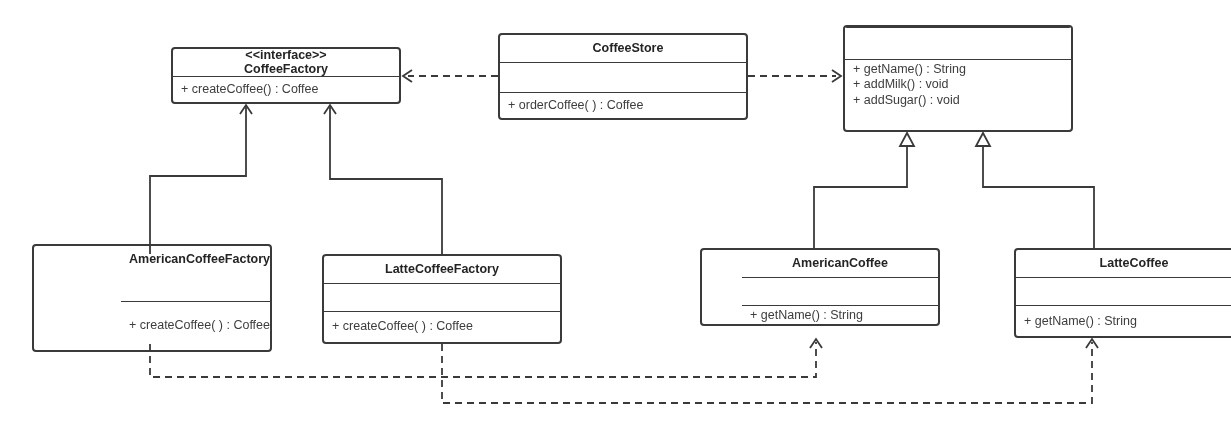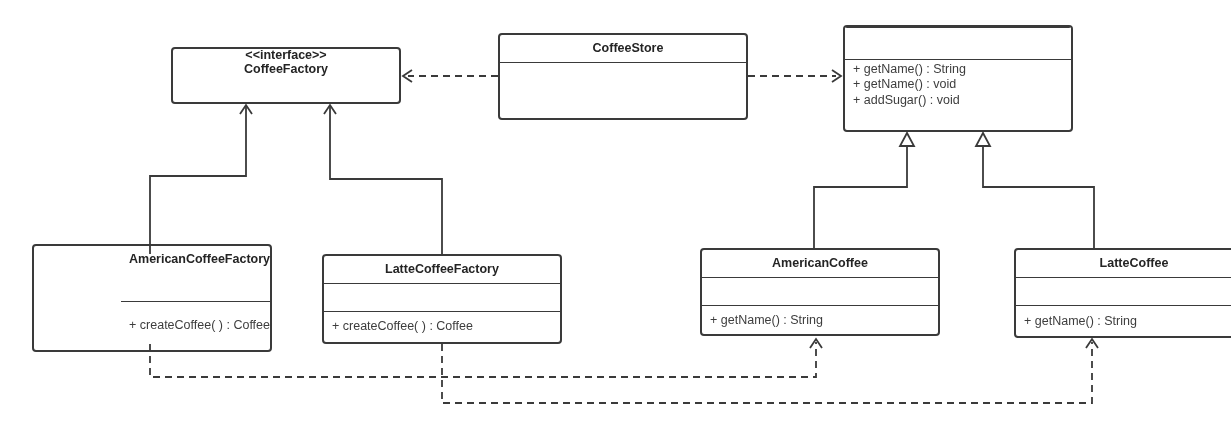--- a/index.html
+++ b/index.html
@@ -62,34 +62,40 @@
 </head>
 <body>
 
 <div class="canvas">
 
   <div class="cls" style="left:171px; top:47px; width:230px; height:57px;">
     <div class="hdr" style="height:26.5px;justify-content:space-between;">
       <div>&lt;&lt;interface&gt;&gt;</div>
       <div>CoffeeFactory</div>
     </div>
+    <div class="sec methods" style="flex:1 1 auto;">
+      <div>+ createCoffee() : Coffee</div>
+    </div>
   </div>
 
   <div class="cls" style="left:498px; top:33px; width:250px; height:87px;">
     <div class="hdr" style="height:27px;padding-left:10px;">
       <div>CoffeeStore</div>
     </div>
     <div class="sec fields" style="height:30px;"></div>
+    <div class="sec methods" style="flex:1 1 auto;">
+      <div>+ orderCoffee( ) : Coffee</div>
+    </div>
   </div>
 
   <div class="cls" style="left:843px; top:25px; width:230px; height:107px;">
     <div class="sec fields" style="height:32px;"></div>
     <div class="sec methods top" style="flex:1 1 auto;">
       <div>+ getName() : String</div>
-      <div>+ getName() : void</div>
+      <div>+ addMilk() : void</div>
       <div>+ addSugar() : void</div>
     </div>
   </div>
 
   <div class="cls" style="left:32px; top:244px; width:240px; height:108px;align-items:flex-end;">
     <div class="hdr" style="height:26.5px;">
       <div>AmericanCoffeeFactory</div>
     </div>
     <div class="sec fields" style="height:28px;"></div>
     <div class="sec methods" style="flex:1 1 auto;">
@@ -100,21 +106,21 @@
   <div class="cls" style="left:322px; top:254px; width:240px; height:90px;">
     <div class="hdr" style="height:26.5px;">
       <div>LatteCoffeeFactory</div>
     </div>
     <div class="sec fields" style="height:28px;"></div>
     <div class="sec methods" style="flex:1 1 auto;">
       <div>+ createCoffee( ) : Coffee</div>
     </div>
   </div>
 
-  <div class="cls" style="left:700px; top:248px; width:240px; height:88px;">
+  <div class="cls" style="left:700px; top:248px; width:240px; height:78px;padding-left:40px;">
     <div class="hdr" style="height:27px;">
       <div>AmericanCoffee</div>
     </div>
     <div class="sec fields" style="height:28px;"></div>
     <div class="sec methods" style="flex:1 1 auto;">
       <div>+ getName() : String</div>
     </div>
   </div>
 
   <div class="cls" style="left:978px; top:248px; width:240px; height:90px;margin-left:36px;">

